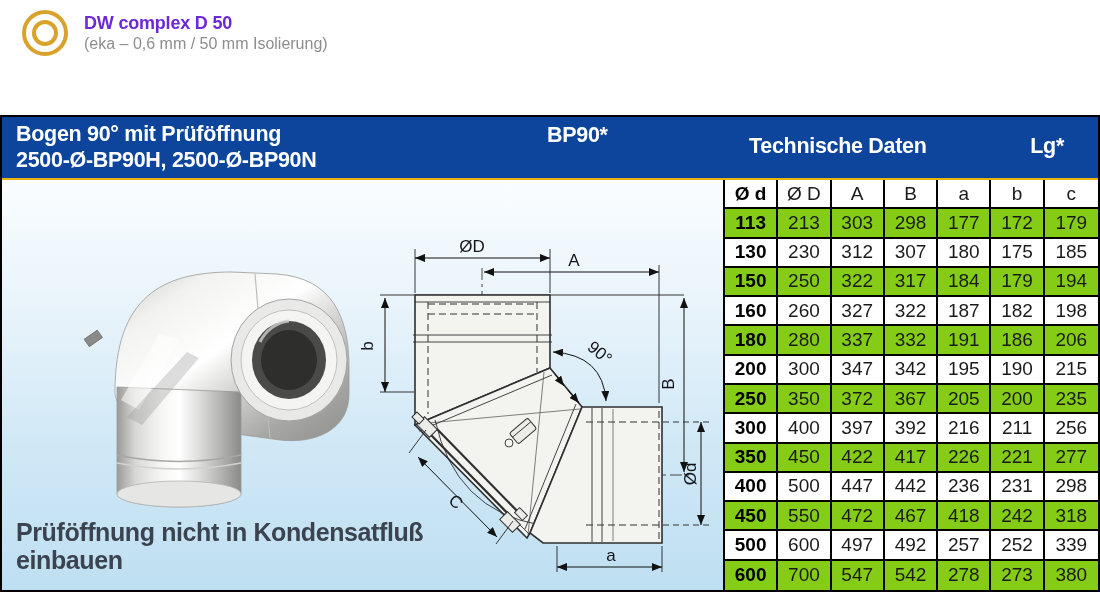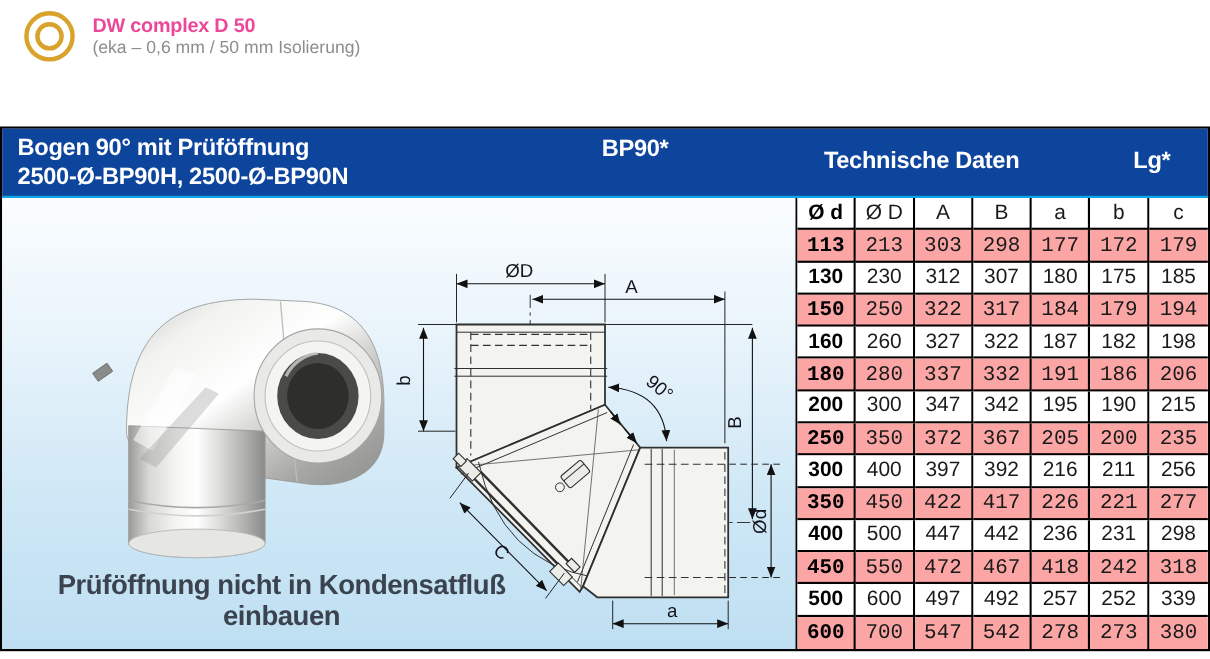--- a/index.html
+++ b/index.html
@@ -6,48 +6,48 @@
   body{
     width:1100px;height:599px;position:relative;background:#ffffff;
     font-family:"Liberation Sans", sans-serif;overflow:hidden;
   }
   
   .logo-block{position:absolute;left:22px;top:10px;display:flex;align-items:flex-start;}
   .ring-outer{width:38px;height:38px;border:4px solid #d8a22b;border-radius:50%;
     display:flex;align-items:center;justify-content:center;}
   .ring-inner{width:18px;height:18px;border:4px solid #d8a22b;border-radius:50%;}
   .logo-text{margin-left:16px;padding-top:3px;}
-  .logo-title{font-size:18px;font-weight:bold;color:#ec4899;letter-spacing:-0.2px;}
+  .logo-title{font-size:18px;font-weight:bold;color:#6d28d9;letter-spacing:-0.2px;}
   .logo-subtitle{font-size:16px;color:#8d8d8d;margin-top:1px;}
   
   .content-box{position:absolute;left:0;top:115px;width:1096px;height:473px;border:2px solid #000;}
-  .blue-bar{position:relative;height:61px;background:#0d459c;border-bottom:2px solid #0ea5e9;
+  .blue-bar{position:relative;height:61px;background:#0d459c;border-bottom:2px solid #eab308;
     color:#fff;font-weight:bold;letter-spacing:-0.3px;}
   .bar-title{position:absolute;left:14px;top:4px;font-size:21.5px;line-height:26px;}
   .bar-code{position:absolute;left:545px;top:6px;font-size:21.5px;}
   .bar-right-title{position:absolute;left:730px;top:17px;font-size:21.5px;margin-left:17px;}
   .bar-right-code{position:absolute;right:34px;top:17px;font-size:21.5px;}
   .content-row{display:flex;height:410px;}
   
   .panel{position:relative;width:721px;height:100%;
-    background:linear-gradient(180deg,#fafdff 0%,#e9f4fb 30%,#d0e8f6 65%,#bedff2 100%);text-align:center;}
+    background:linear-gradient(180deg,#fafdff 0%,#e9f4fb 30%,#d0e8f6 65%,#bedff2 100%);}
   .photo{position:absolute;left:25px;top:62px;}
   .drawing{position:absolute;left:358px;top:0px;}
   .note{position:absolute;left:14px;top:338px;width:480px;
     font-size:25px;line-height:28px;color:#3b434e;letter-spacing:-0.4px;white-space:pre-line;font-weight:bold;}
   
   .table-wrap{width:373px;height:100%;border-left:2px solid #000;background:#fff;}
   .tbl{display:grid;grid-template-columns:repeat(7,1fr);grid-auto-rows:1fr;height:100%;}
   .cell{display:flex;align-items:center;justify-content:center;
     border-right:2px solid #000;border-bottom:2px solid #000;
     font-size:19px;color:#1a1a1a;background:#fff;min-width:0;}
   .cell:nth-child(7n){border-right:none;}
   .tbl .cell:nth-last-child(-n+7){border-bottom:none;}
   .cell.c0{font-weight:bold;color:#000;}
-  .cell.alt{background:#fca5a5;font-family:Liberation Mono, monospace;}
+  .cell.alt{background:#84cc16;}
   .cell.head{background:#fff;}
   
   .out{fill:#f3f3f0;stroke:#2f2f2f;stroke-width:1.6;}
   .thin{fill:none;stroke:#2f2f2f;stroke-width:0.9;}
   .thl{fill:none;stroke:#4a4a4a;stroke-width:0.7;}
   .dash{fill:none;stroke:#333;stroke-width:1;stroke-dasharray:7 4;}
   .cl{fill:none;stroke:#333;stroke-width:0.9;stroke-dasharray:12 4 3 4;}
   .ext{fill:none;stroke:#222;stroke-width:0.9;}
   .extd{fill:none;stroke:#222;stroke-width:0.9;stroke-dasharray:6 4;}
   .dl{fill:none;stroke:#111;stroke-width:1;marker-start:url(#ar);marker-end:url(#ar);}

